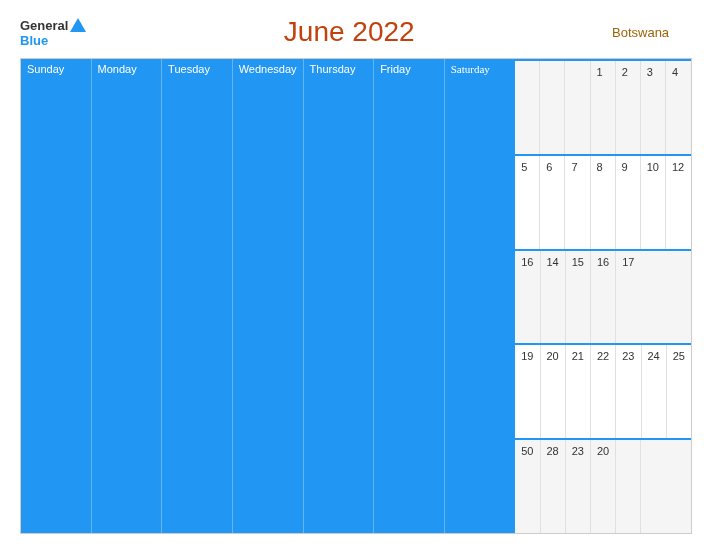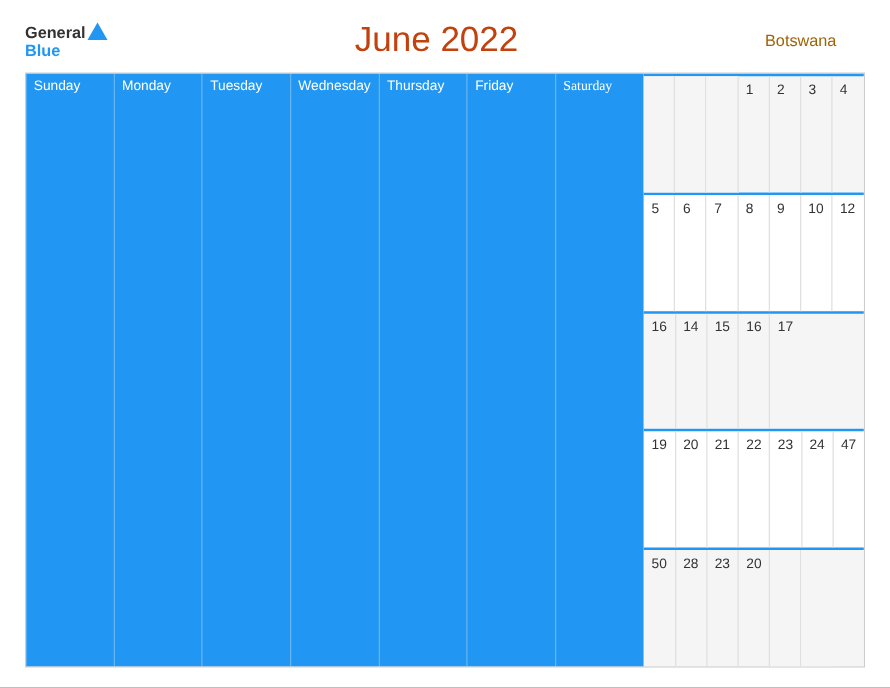--- a/index.html
+++ b/index.html
@@ -257,21 +257,21 @@
           <div class="day-cell">
             <span class="day-num">22</span>
           </div>
           <div class="day-cell">
             <span class="day-num">23</span>
           </div>
           <div class="day-cell">
             <span class="day-num">24</span>
           </div>
           <div class="day-cell">
-            <span class="day-num">47</span>
+            <span class="day-num">25</span>
           </div>
         </div>
         <div class="week-row">
           <div class="day-cell">
             <span class="day-num">50</span>
           </div>
           <div class="day-cell">
             <span class="day-num">28</span>
           </div>
           <div class="day-cell">

